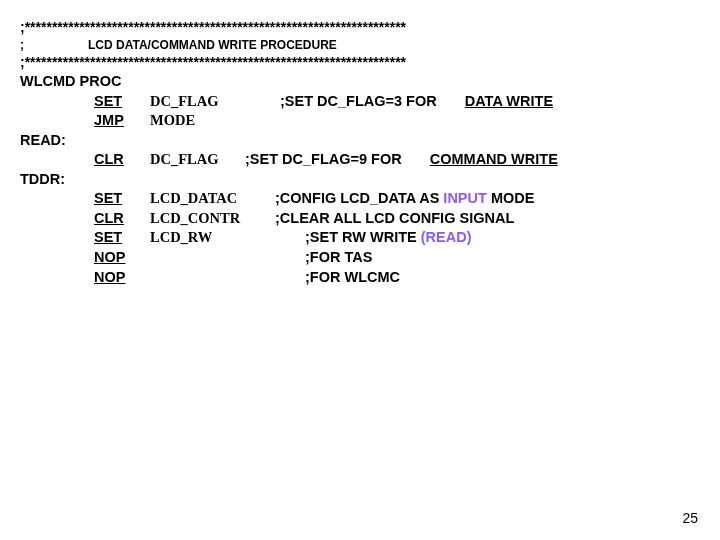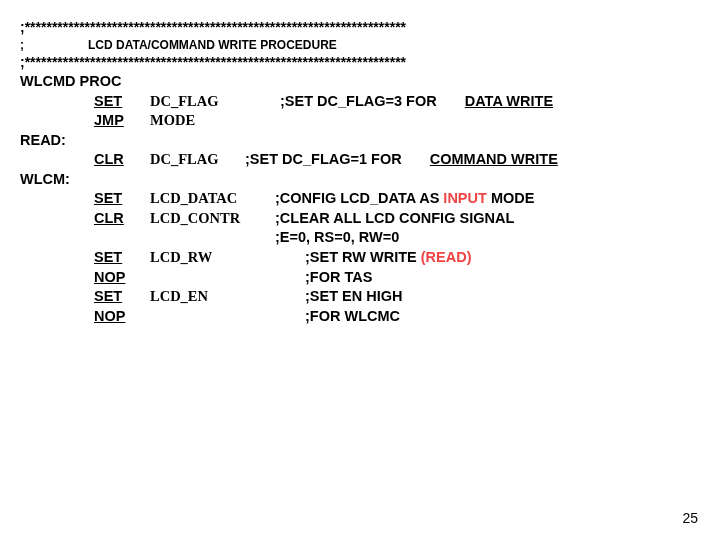--- a/index.html
+++ b/index.html
@@ -25,21 +25,21 @@
     color: #000;
     white-space: nowrap;
   }
   .line {
     display: block;
   }
   .title-line {
     font-size: 12px;
   }
   .pad1 { padding-left: 74px; }
-  .red { color: #ef4444; }
+  .red { color: #8b5cf6; }
   .underline { text-decoration: underline; padding-left: 24px; }
   .pagenum {
     position: absolute;
     right: 22px;
     bottom: 14px;
     font-size: 14px;
     color: #000;
     margin-top: 44px;
   }
   .mnemonic { display:inline-block; width:56px;text-decoration:underline; }
@@ -74,48 +74,42 @@
       <span class="pad1"></span><span class="mnemonic">SET</span><span class="operand op-dc">DC_FLAG</span><span class="indent-comment"><span>;SET DC_FLAG=3 FOR </span><span class="underline">DATA WRITE</span></span>
     </span>
 
     <span class="line">
       <span class="pad1"></span><span class="mnemonic">JMP</span><span class="operand op-wlcm">MODE</span>
     </span>
 
     <span class="line">READ:</span>
 
     <span class="line">
-      <span class="pad1"></span><span class="mnemonic">CLR</span><span class="operand" style="width:95px">DC_FLAG</span><span class="indent-comment"><span>;SET DC_FLAG=1 FOR </span><span class="underline">COMMAND WRITE</span></span>
+      <span class="pad1"></span><span class="mnemonic">CLR</span><span class="operand" style="width:95px">DC_FLAG</span><span class="indent-comment"><span>;SET DC_FLAG=9 FOR </span><span class="underline">COMMAND WRITE</span></span>
     </span>
 
-    <span class="line">WLCM:</span>
+    <span class="line">TDDR:</span>
 
     <span class="line">
       <span class="pad1"></span><span class="mnemonic">SET</span><span class="operand op-lcd">LCD_DATAC</span><span class="indent-comment"><span>;CONFIG LCD_DATA AS </span><span class="red">INPUT</span><span> MODE</span></span>
     </span>
 
     <span class="line">
       <span class="pad1"></span><span class="mnemonic">CLR</span><span class="operand op-lcd">LCD_CONTR</span><span class="indent-comment">;CLEAR ALL LCD CONFIG SIGNAL</span>
     </span>
 
-    <span class="line">
-      <span class="pad1"></span><span class="mnemonic"></span><span class="operand op-lcd"></span><span class="indent-comment">;E=0, RS=0, RW=0</span>
-    </span>
 
     <span class="line">
       <span class="pad1"></span><span class="mnemonic">SET</span><span class="operand op-rw">LCD_RW</span><span class="indent-comment"><span>;SET RW WRITE </span><span class="red">(READ)</span></span>
     </span>
 
     <span class="line">
       <span class="pad1"></span><span class="mnemonic">NOP</span><span class="operand op-none"></span><span class="indent-comment">;FOR TAS</span>
     </span>
 
-    <span class="line">
-      <span class="pad1"></span><span class="mnemonic">SET</span><span class="operand op-en">LCD_EN</span><span class="indent-comment">;SET EN HIGH</span>
-    </span>
 
     <span class="line">
       <span class="pad1"></span><span class="mnemonic">NOP</span><span class="operand op-none"></span><span class="indent-comment">;FOR WLCMC</span>
     </span>
 
   </div>
 
   <div class="pagenum">25</div>
 </div>
 

